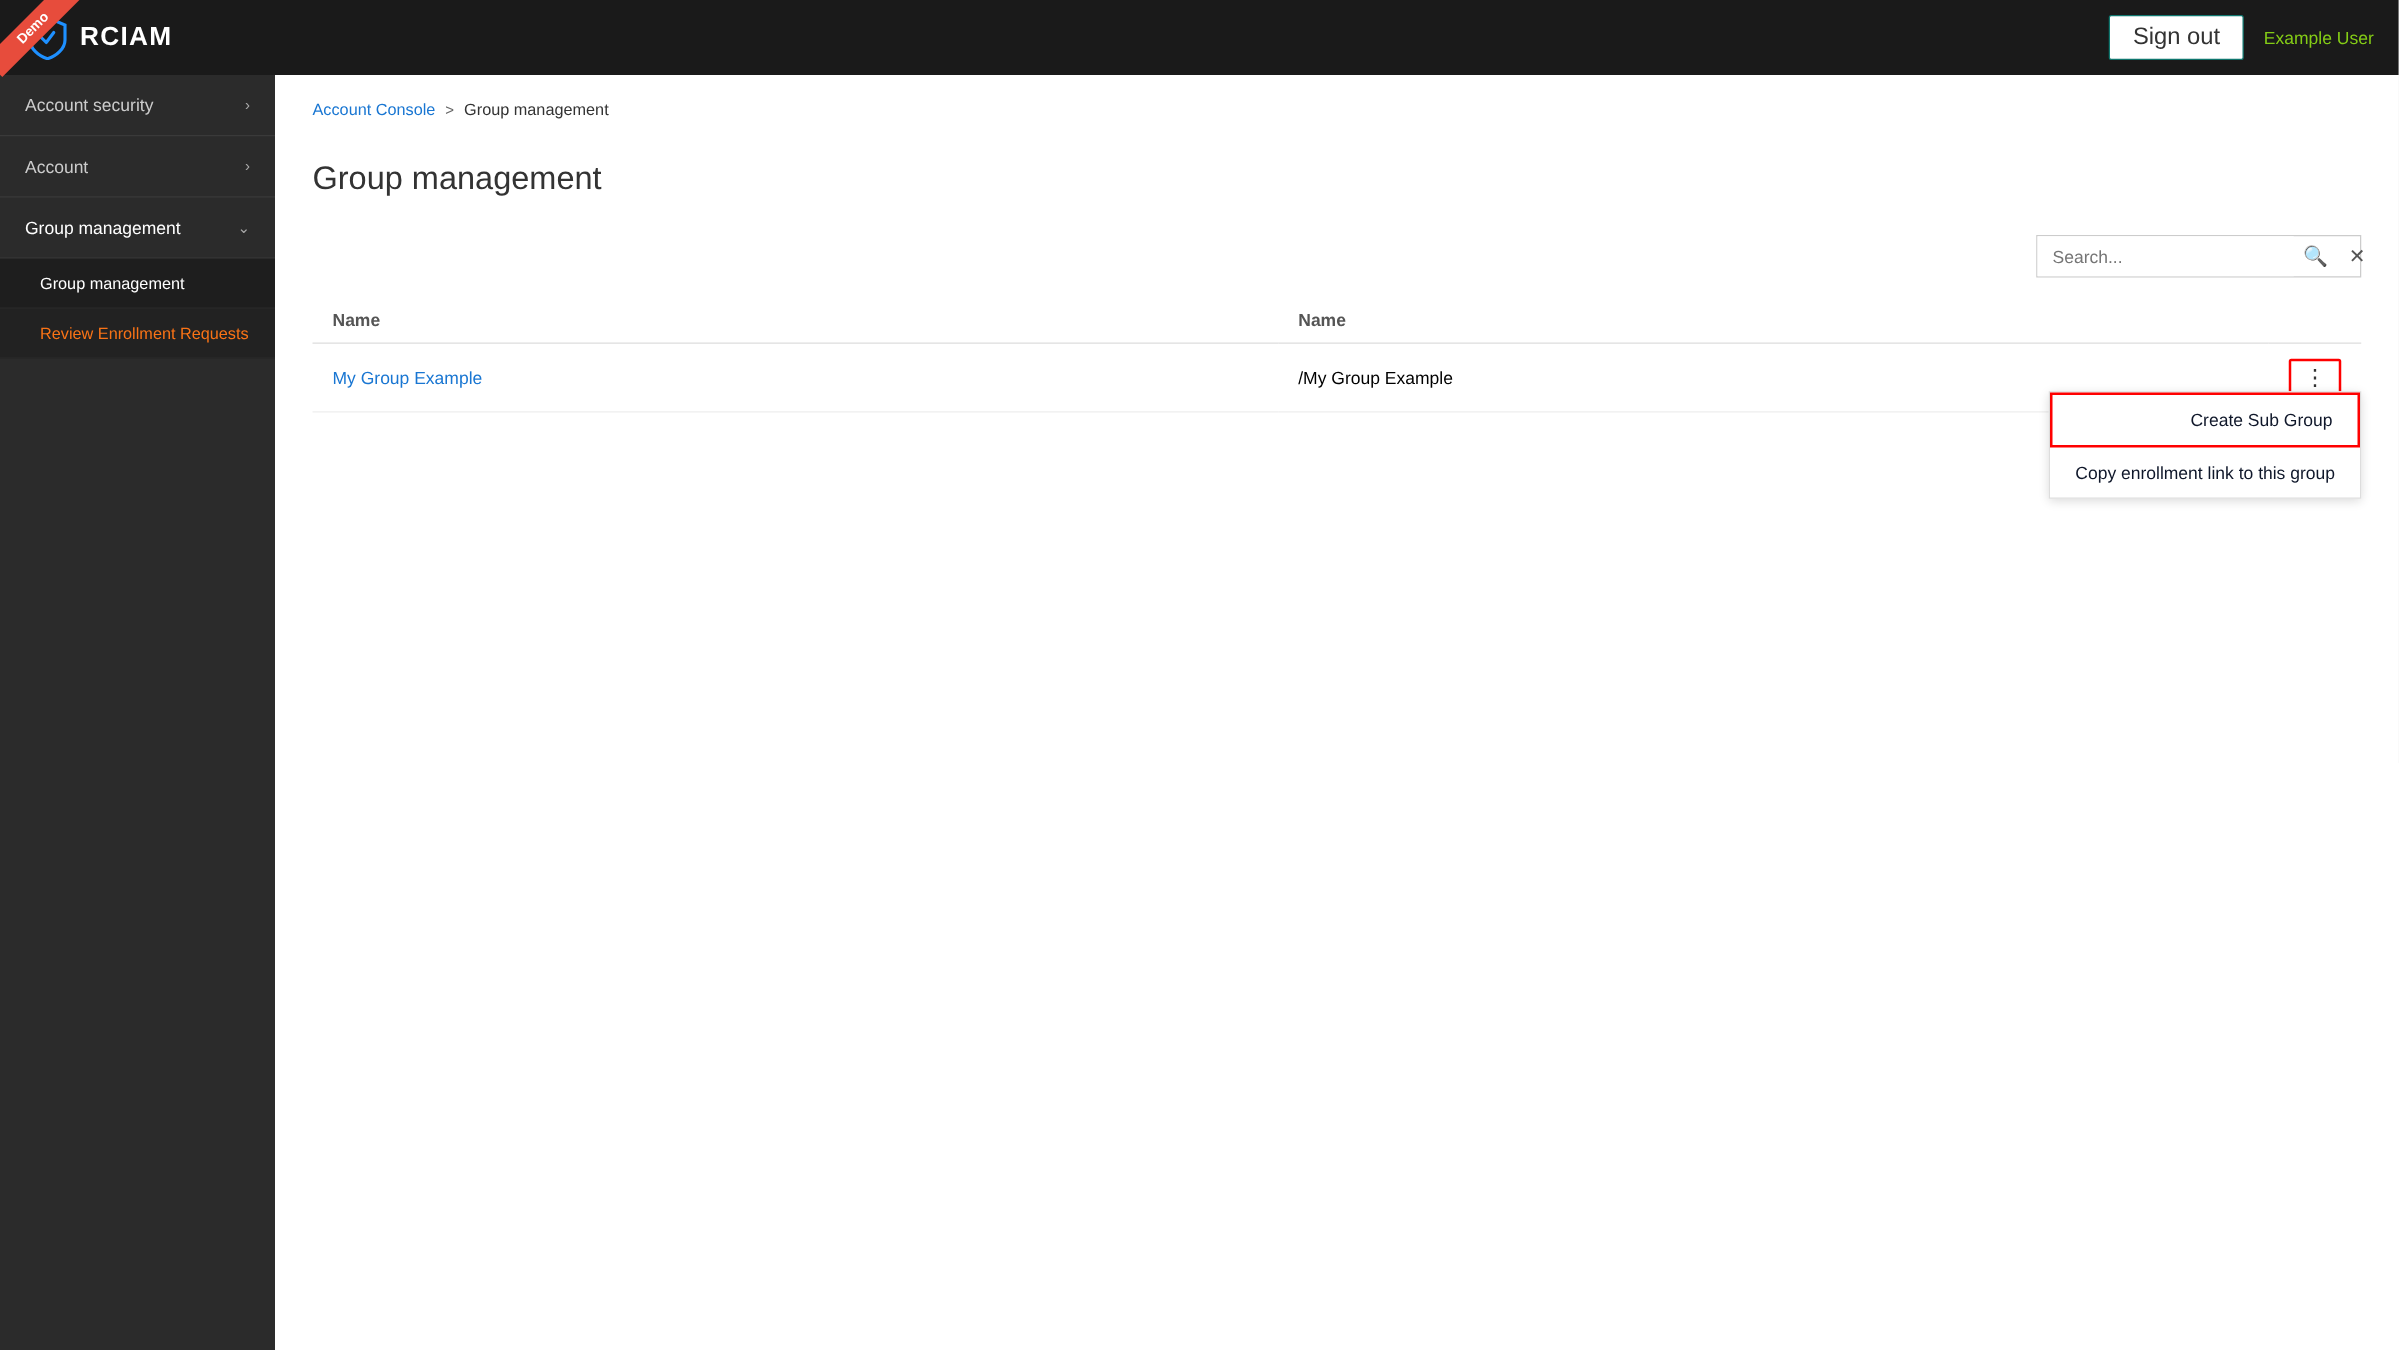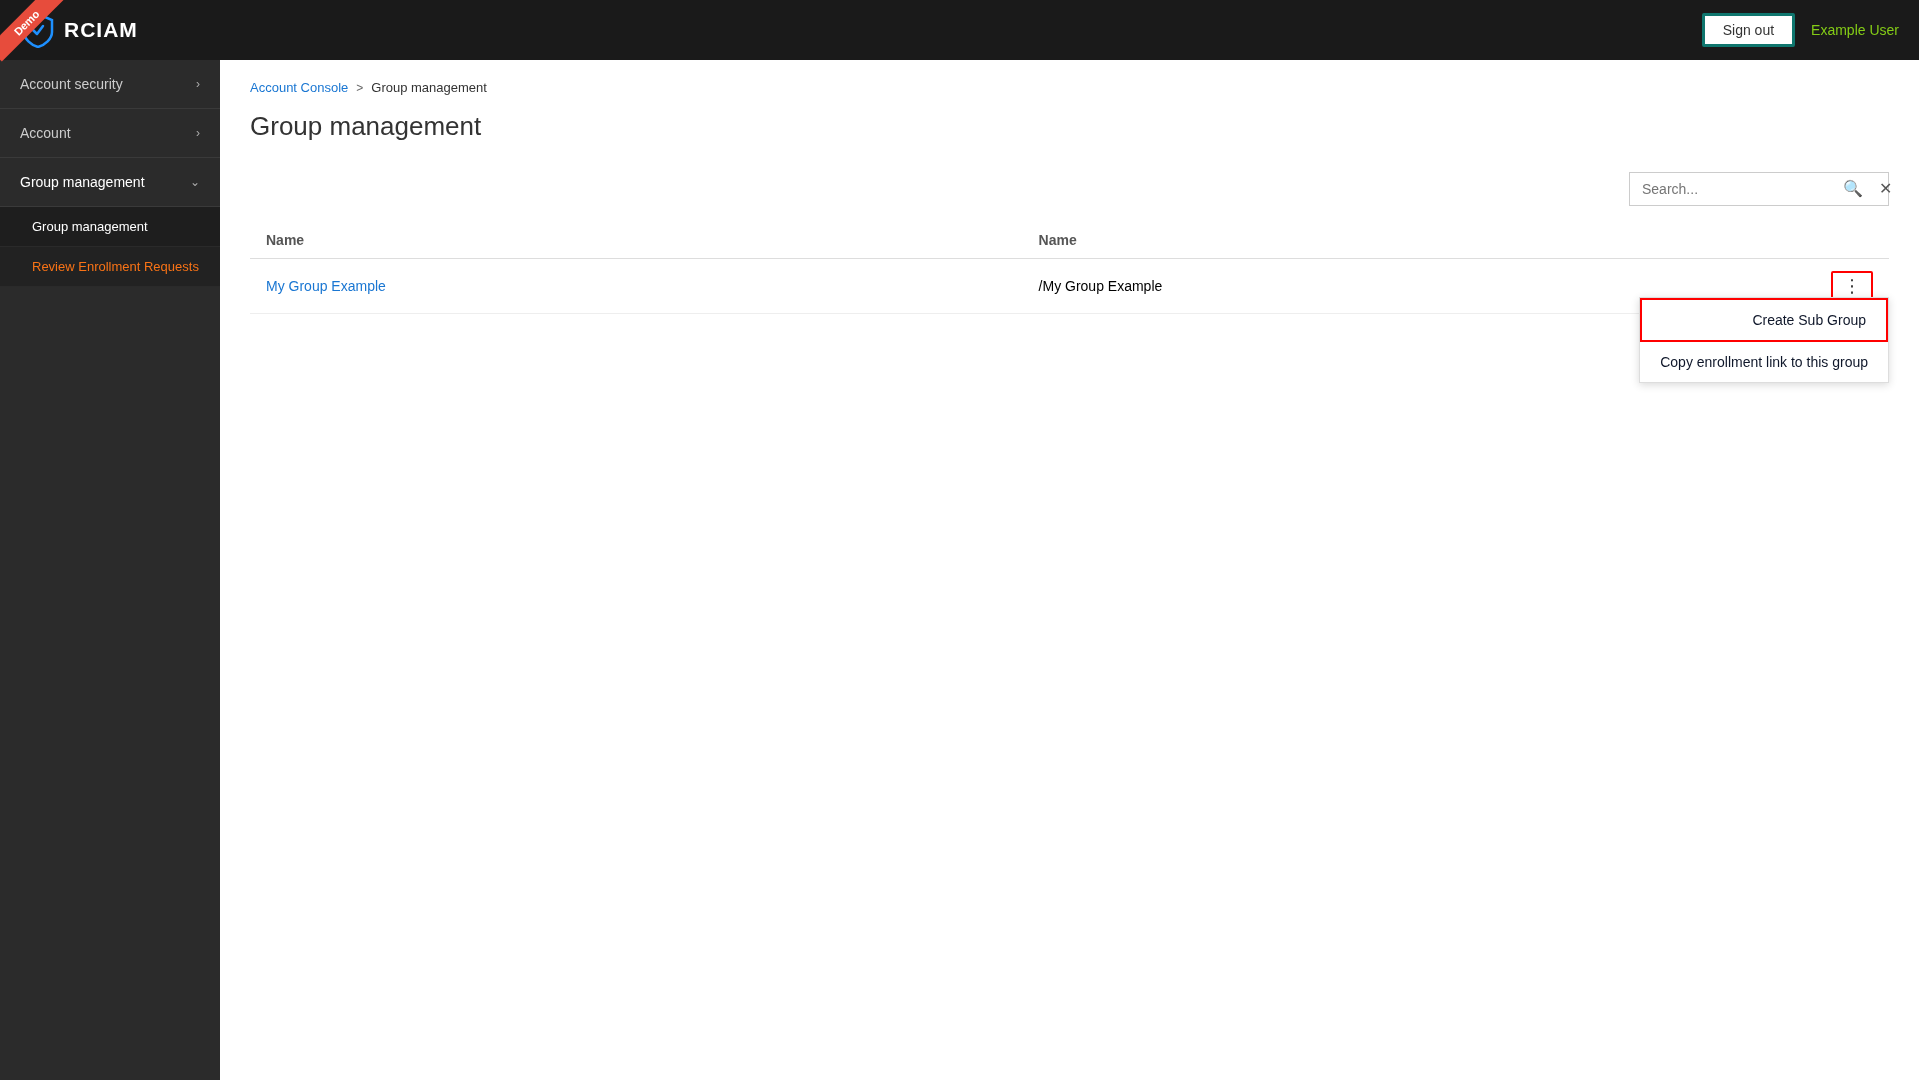--- a/index.html
+++ b/index.html
@@ -30,23 +30,23 @@
     }
     .navbar-spacer { flex: 1; }
     .navbar-actions {
       display: flex;
       align-items: center;
       gap: 16px;
     }
     .btn-signout {
       background: white;
       color: #333;
-      border: 3px solid #0f766e;
+      border: 1px solid #0f766e;
       padding: 6px 18px;
-      font-size: 14px;
+      font-size: 19px;
       cursor: pointer;
       border-radius: 2px;
     }
     .navbar-username {
       color: #84cc16;
       font-size: 14px;
     }
 
     
     .demo-ribbon {
@@ -120,21 +120,21 @@
       min-height: 100%;
       padding: 20px 30px;
     }
 
     
     .breadcrumb {
       display: flex;
       align-items: center;
       gap: 8px;
       font-size: 13px;
-      margin-bottom: 16px;
+      margin-bottom: 32px;
     }
     .breadcrumb a {
       color: #1976d2;
       text-decoration: none;
     }
     .breadcrumb-sep { color: #666; font-size: 12px; }
     .breadcrumb-current { color: #333; }
 
     
     .page-title {
@@ -145,21 +145,21 @@
     }
 
     
     .search-bar {
       display: flex;
       justify-content: flex-end;
       margin-bottom: 16px;
     }
     .search-input-wrapper {
       display: flex;
-      align-items: flex-start;
+      align-items: center;
       border: 1px solid #ccc;
       background: white;
       width: 260px;
     }
     .search-input {
       border: none;
       outline: none;
       padding: 8px 12px;
       font-size: 14px;
       flex: 1;

